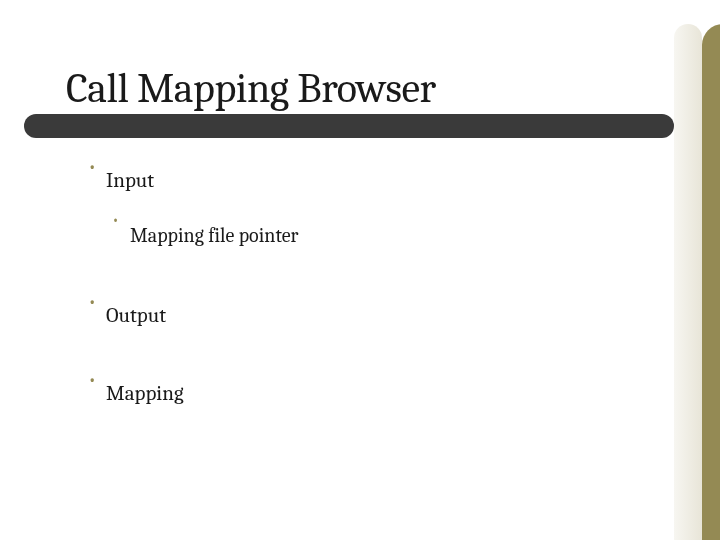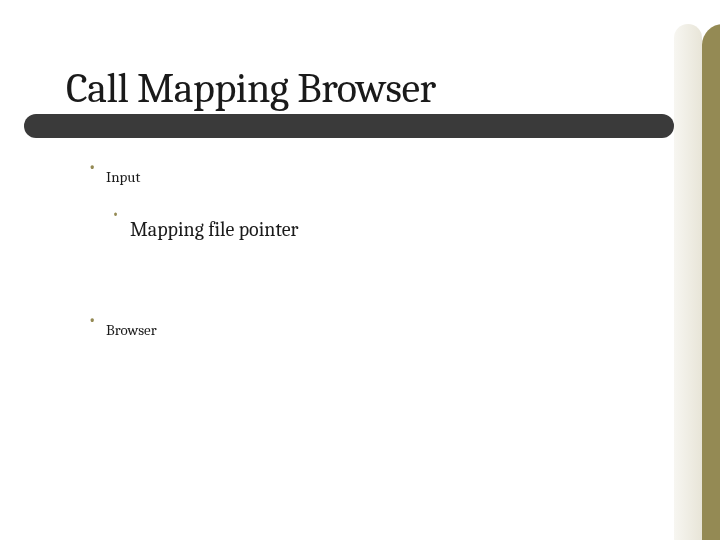--- a/index.html
+++ b/index.html
@@ -49,21 +49,21 @@
     background: #3a3a3a;
   }
   .content {
     position: absolute;
     top: 120px;
     left: 52px;
     width: 590px;
     color: #1a1a1a;
   }
   .bullet-l1 {
-    font-size: 15px;
+    font-size: 21px;
     margin-bottom: 6px;
     position: relative;
     padding-left: 18px;
   }
   .bullet-l1::before {
     content: "•";
     position: absolute;
     left: 0;
     top: 0;
     color: #948a54;
@@ -95,16 +95,17 @@
   <div class="side-accent-inner"></div>
   <div class="side-accent"></div>
 
   <h1 class="title">Call Mapping Browser</h1>
   <div class="title-underline"></div>
 
   <div class="content">
     <div class="bullet-l1">Input</div>
     <div class="bullet-l2">Mapping file pointer</div>
     <div class="gap-sm"></div>
+    <div class="bullet-l1">Output</div>
     <div class="gap"></div>
-    <div class="bullet-l1">Browser</div>
+    <div class="bullet-l1">Mapping</div>
   </div>
 </div>
 
 </body></html>

